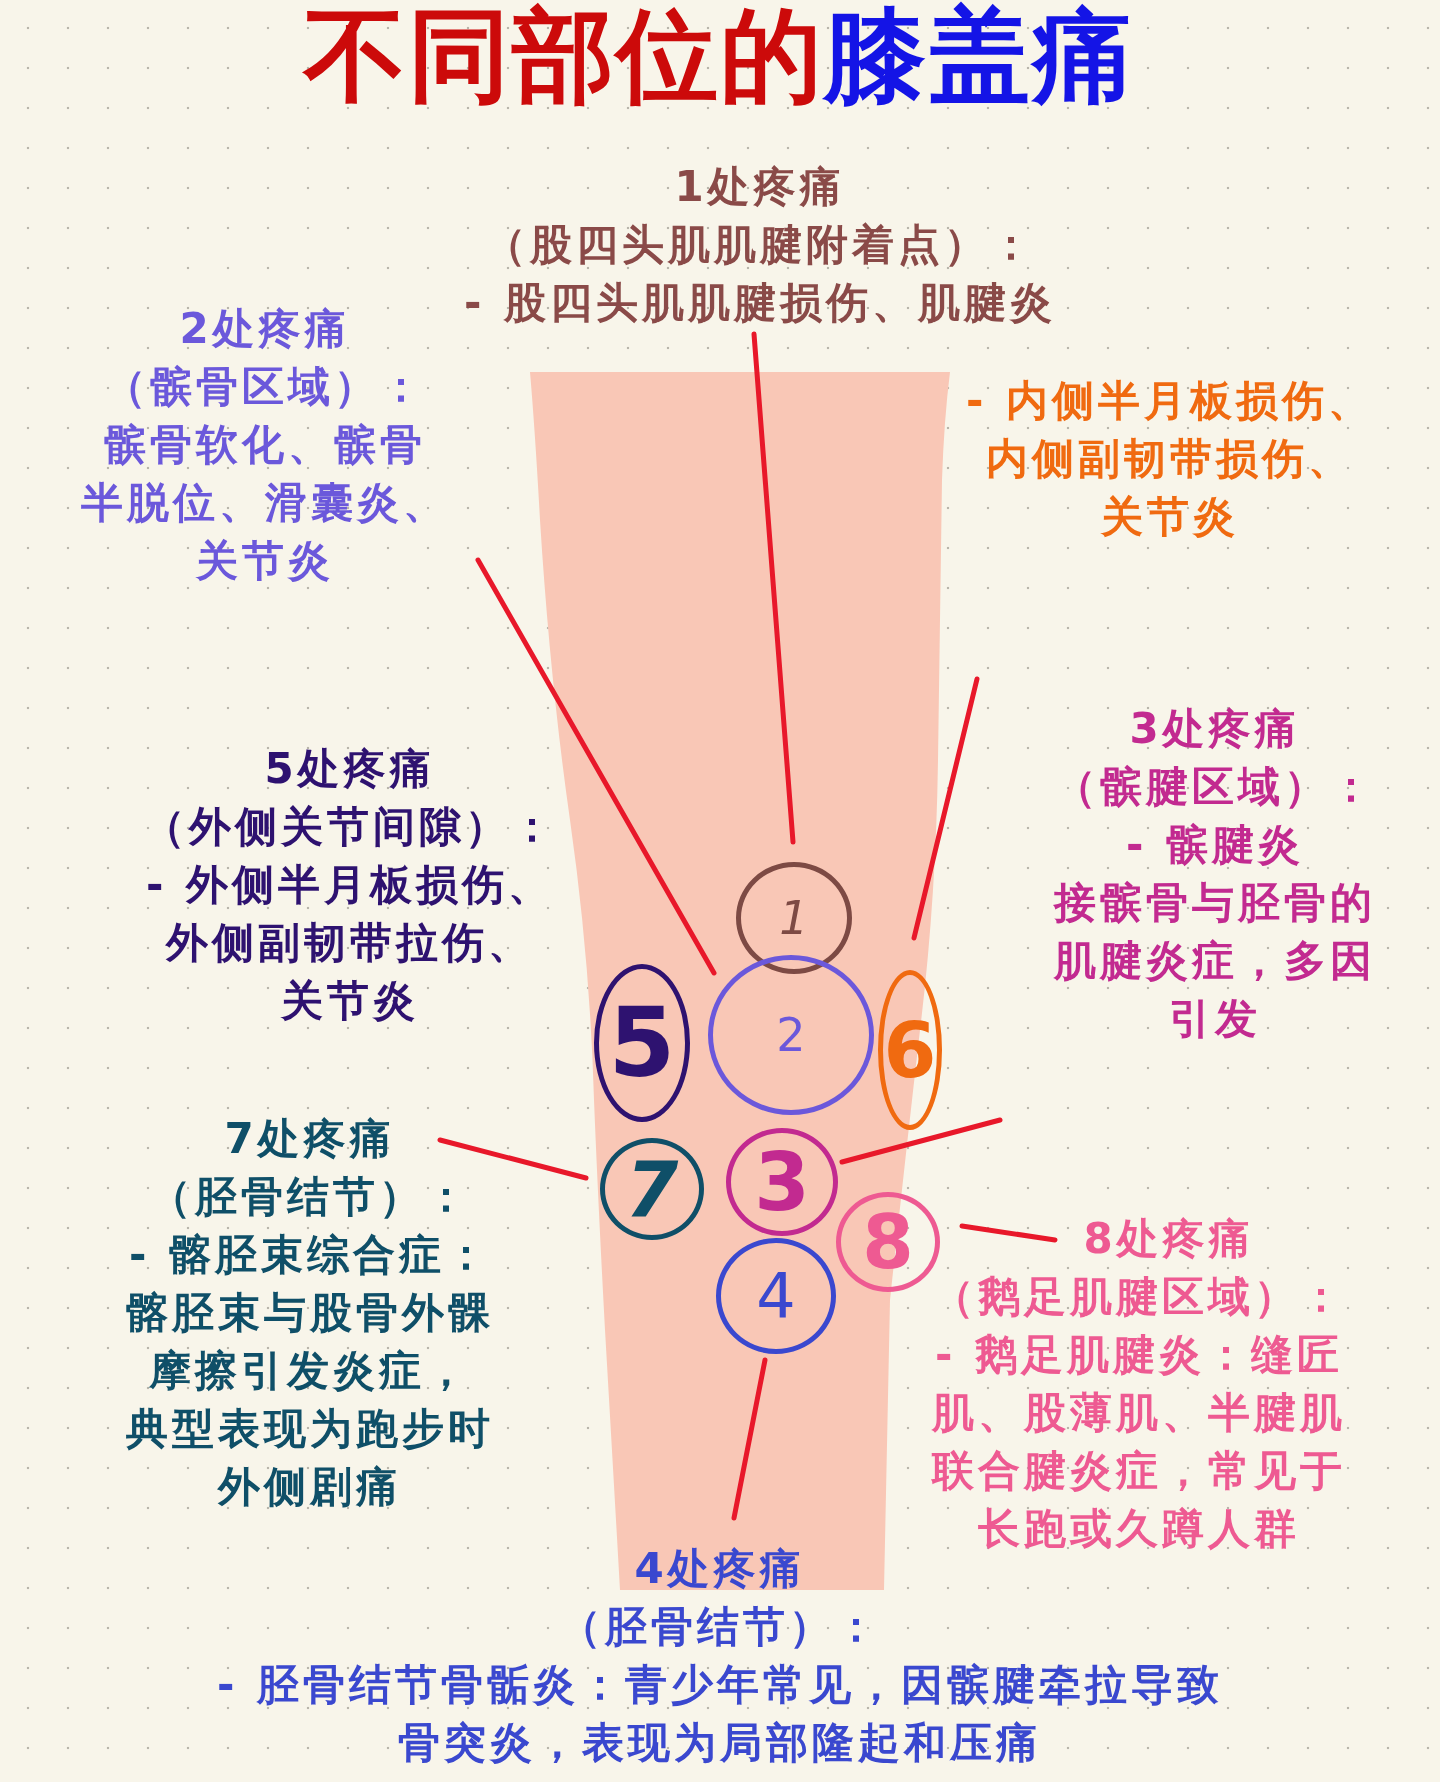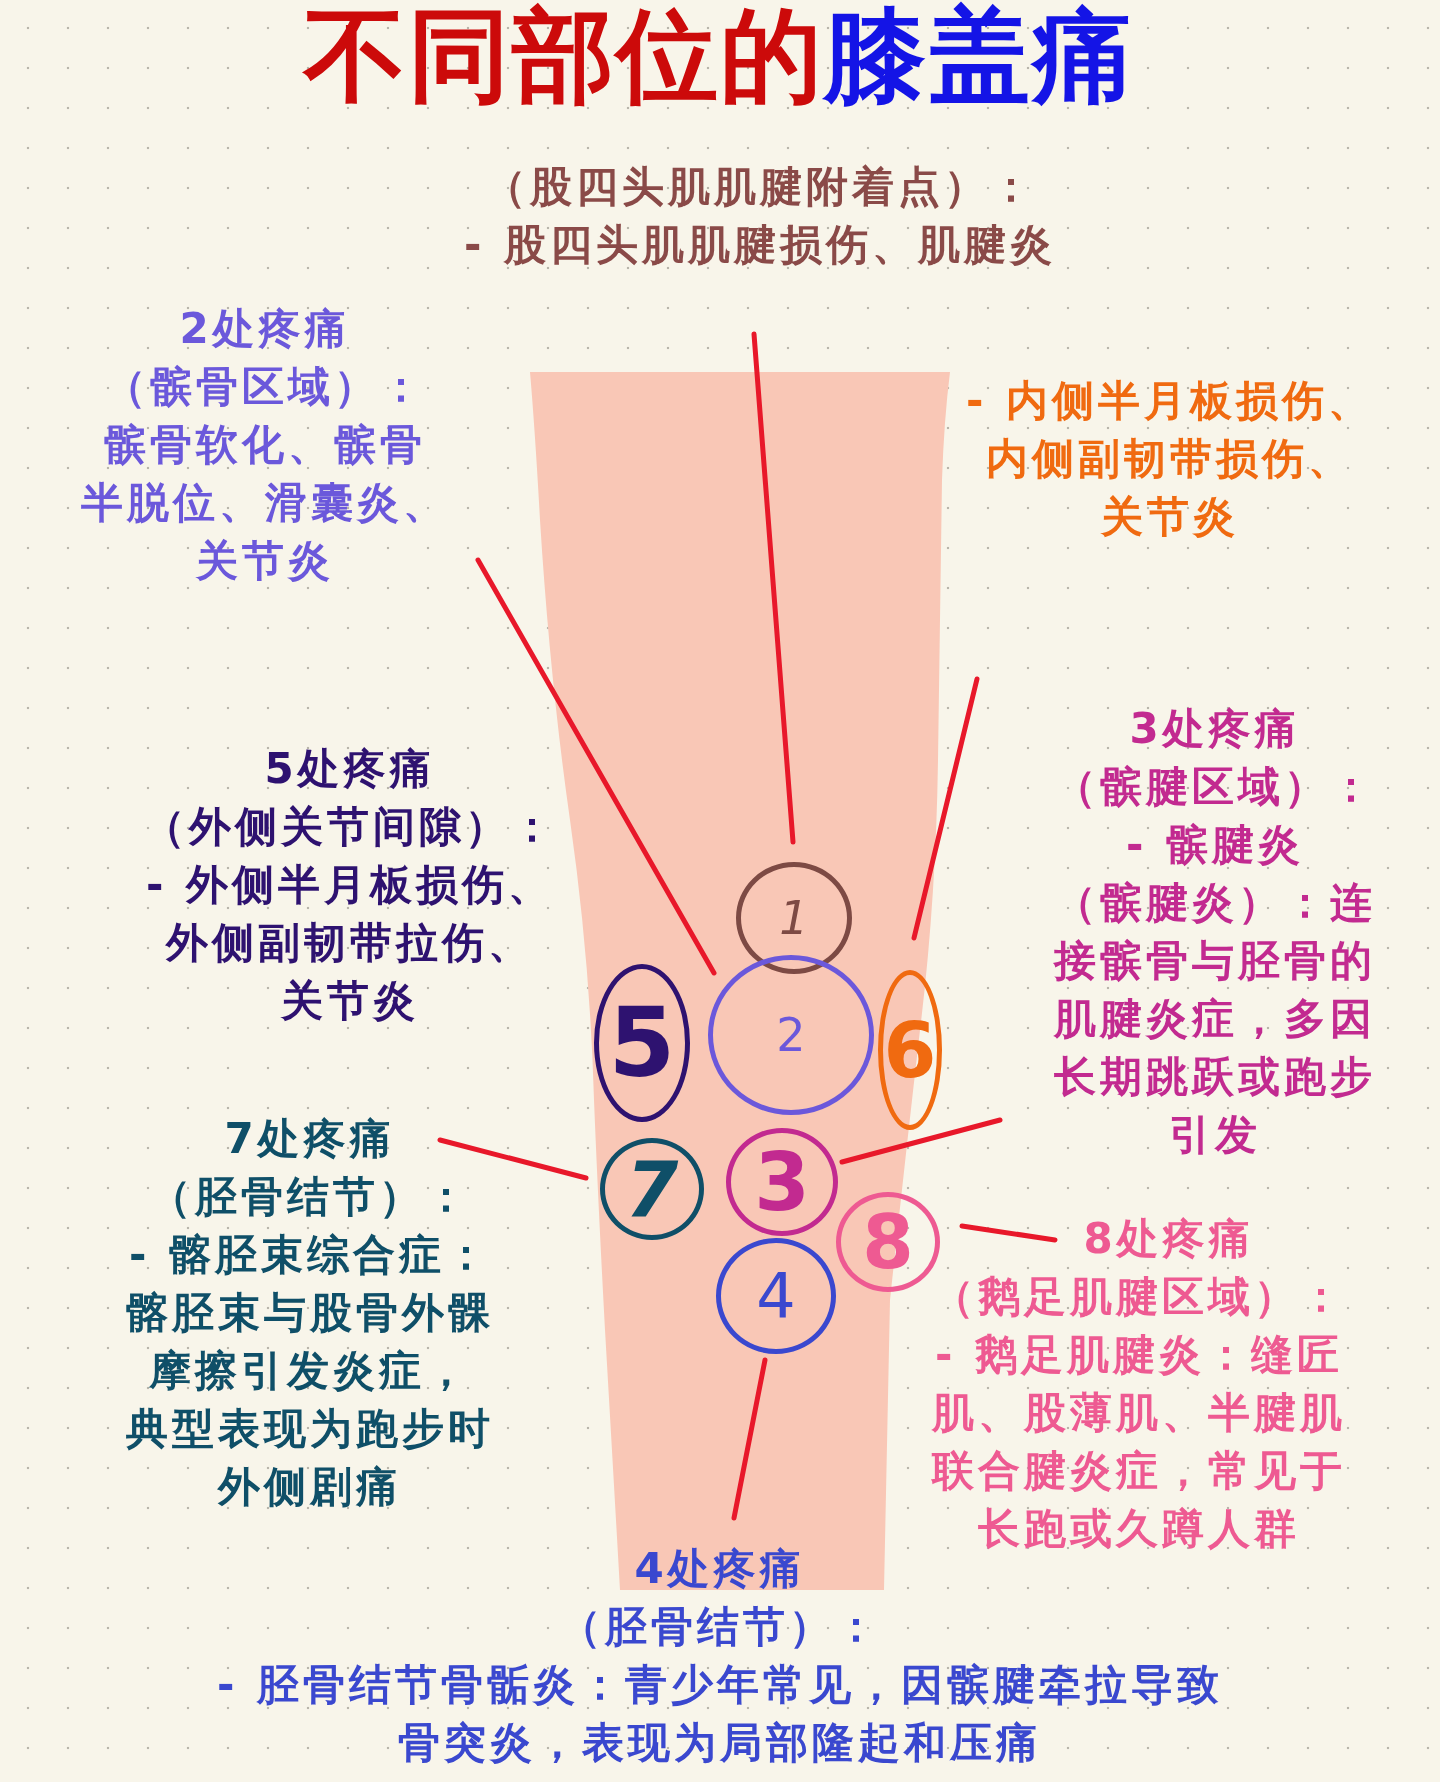--- a/index.html
+++ b/index.html
@@ -70,20 +70,21 @@
   <span>3</span>
 </div>
 <div class="circle-num" style="left:836px;top:1192px;width:104px;height:100px;border:5px solid #ee5a92;color:#ee5a92;font-size:74px;font-weight:bold;">
   <span>8</span>
 </div>
 <div class="circle-num" style="left:716px;top:1238px;width:120px;height:116px;border:5px solid #3a48cf;color:#3a48cf;font-size:62px;">
   <span>4</span>
 </div>
 
 <div class="label" style="left:380px;top:158px;width:760px;color:#8a4a48;">
+  <div>1处疼痛</div>
   <div>（股四头肌肌腱附着点）：</div>
   <div>- 股四头肌肌腱损伤、肌腱炎</div>
 </div>
 
 <div class="label" style="left:30px;top:300px;width:470px;color:#6b58db;">
   <div>2处疼痛</div>
   <div>（髌骨区域）：</div>
   <div>髌骨软化、髌骨</div>
   <div>半脱位、滑囊炎、</div>
   <div>关节炎</div>
@@ -92,24 +93,22 @@
 <div class="label" style="left:930px;top:372px;width:480px;color:#f06a10;">
   <div>- 内侧半月板损伤、</div>
   <div>内侧副韧带损伤、</div>
   <div>关节炎</div>
 </div>
 
 <div class="label" style="left:995px;top:700px;width:440px;color:#c22a90;">
   <div>3处疼痛</div>
   <div>（髌腱区域）：</div>
   <div>- 髌腱炎</div>
-  <div>（髌腱炎）：连</div>
   <div>接髌骨与胫骨的</div>
   <div>肌腱炎症，多因</div>
-  <div>长期跳跃或跑步</div>
   <div>引发</div>
 </div>
 
 <div class="label" style="left:90px;top:740px;width:520px;color:#2e1270;">
   <div>5处疼痛</div>
   <div>（外侧关节间隙）：</div>
   <div>- 外侧半月板损伤、</div>
   <div>外侧副韧带拉伤、</div>
   <div>关节炎</div>
 </div>

